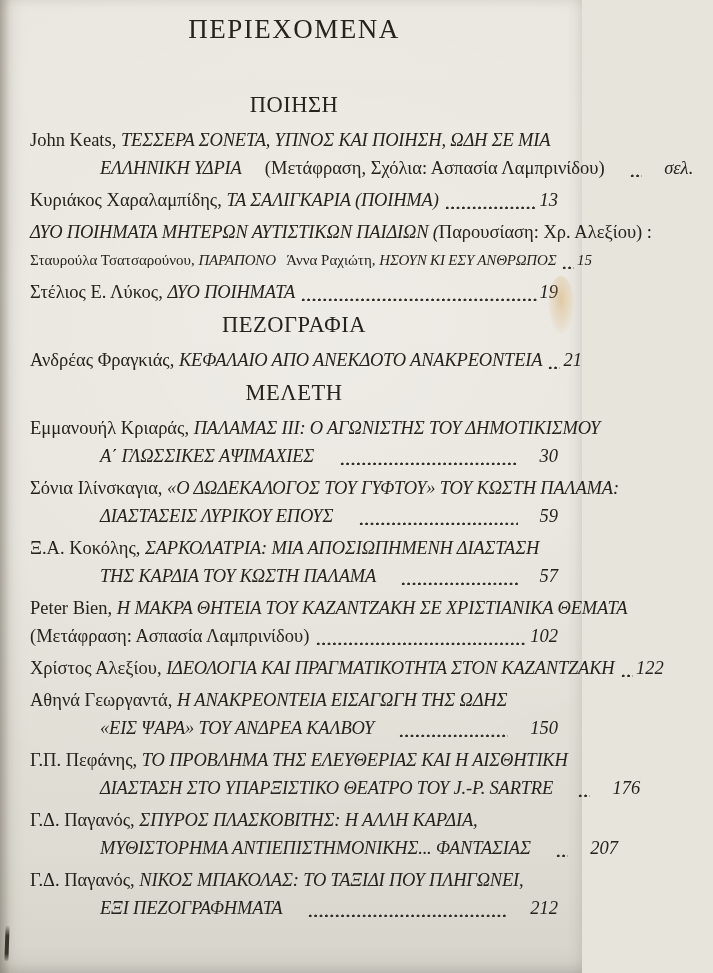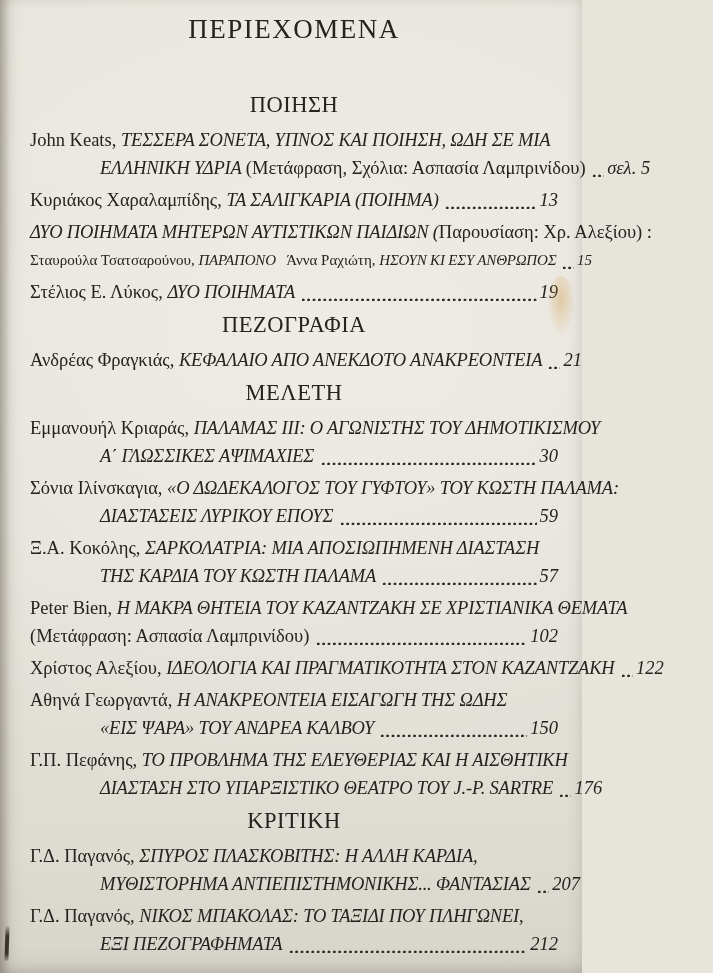--- a/index.html
+++ b/index.html
@@ -27,21 +27,21 @@
     margin:6px 0 8px 0;
     text-align:center;
     font-size:22.5px;font-weight:500;letter-spacing:0.5px;line-height:26px;
   }
   .entry{margin:0 0 4px 0;}
   .line{
     display:flex;align-items:flex-start;
     font-size:18.5px;line-height:28px;
     white-space:pre;
   }
-  .line.indent{padding-left:70px;}
+  .line.indent{padding-left:70px;gap:19px;}
   .line.small{font-size:15px;}
   .seg.italic,.page-prefix,.page-num{font-style:italic;}
   .seg.italic{letter-spacing:-0.2px;}
   .leader{
     flex:1 1 auto;min-width:12px;height:7px;
     margin:0 3px 3px 2px;
     align-self:flex-end;
     background-image:radial-gradient(circle at 2.2px 3.8px, #2f2c26 1.12px, rgba(47,44,38,0) 1.55px);
     background-size:5.4px 7px;background-repeat:repeat-x;
   }
@@ -109,21 +109,20 @@
         <div class="line"><span class="seg roman">Χρίστος Αλεξίου, </span><span class="seg italic">ΙΔΕΟΛΟΓΙΑ ΚΑΙ ΠΡΑΓΜΑΤΙΚΟΤΗΤΑ ΣΤΟΝ ΚΑΖΑΝΤΖΑΚΗ </span><span class="leader"></span><span class="page-num">122</span></div>
       </div>
       <div class="entry">
         <div class="line"><span class="seg roman">Αθηνά Γεωργαντά, </span><span class="seg italic">Η ΑΝΑΚΡΕΟΝΤΕΙΑ ΕΙΣΑΓΩΓΗ ΤΗΣ ΩΔΗΣ</span></div>
         <div class="line indent"><span class="seg italic">«ΕΙΣ ΨΑΡΑ» ΤΟΥ ΑΝΔΡΕΑ ΚΑΛΒΟΥ </span><span class="leader"></span><span class="page-num">150</span></div>
       </div>
       <div class="entry">
         <div class="line"><span class="seg roman">Γ.Π. Πεφάνης, </span><span class="seg italic">ΤΟ ΠΡΟΒΛΗΜΑ ΤΗΣ ΕΛΕΥΘΕΡΙΑΣ ΚΑΙ Η ΑΙΣΘΗΤΙΚΗ</span></div>
         <div class="line indent"><span class="seg italic">ΔΙΑΣΤΑΣΗ ΣΤΟ ΥΠΑΡΞΙΣΤΙΚΟ ΘΕΑΤΡΟ ΤΟΥ J.-P. SARTRE </span><span class="leader"></span><span class="page-num">176</span></div>
       </div>
-      <h2 class="section-heading">ΚΡΙΤΙΚΗ</h2>
       <div class="entry">
         <div class="line"><span class="seg roman">Γ.Δ. Παγανός, </span><span class="seg italic">ΣΠΥΡΟΣ ΠΛΑΣΚΟΒΙΤΗΣ: Η ΑΛΛΗ ΚΑΡΔΙΑ,</span></div>
         <div class="line indent"><span class="seg italic">ΜΥΘΙΣΤΟΡΗΜΑ ΑΝΤΙΕΠΙΣΤΗΜΟΝΙΚΗΣ... ΦΑΝΤΑΣΙΑΣ </span><span class="leader"></span><span class="page-num">207</span></div>
       </div>
       <div class="entry">
         <div class="line"><span class="seg roman">Γ.Δ. Παγανός, </span><span class="seg italic">ΝΙΚΟΣ ΜΠΑΚΟΛΑΣ: ΤΟ ΤΑΞΙΔΙ ΠΟΥ ΠΛΗΓΩΝΕΙ,</span></div>
         <div class="line indent"><span class="seg italic">ΕΞΙ ΠΕΖΟΓΡΑΦΗΜΑΤΑ </span><span class="leader"></span><span class="page-num">212</span></div>
       </div>
     </div>
   <div class="stain"></div>

